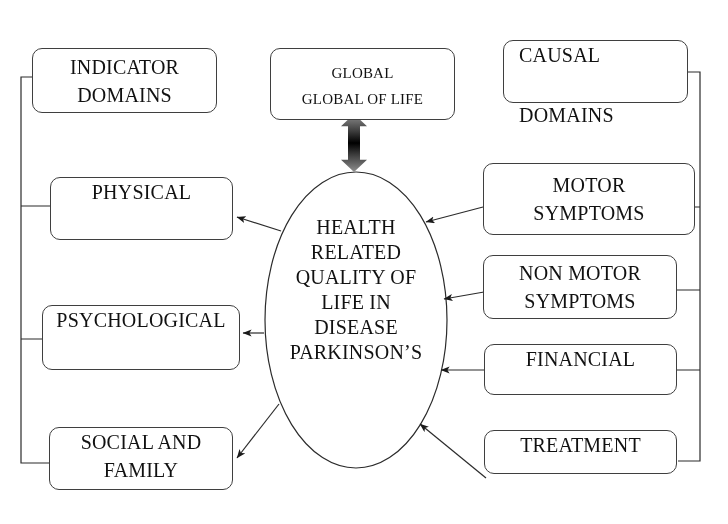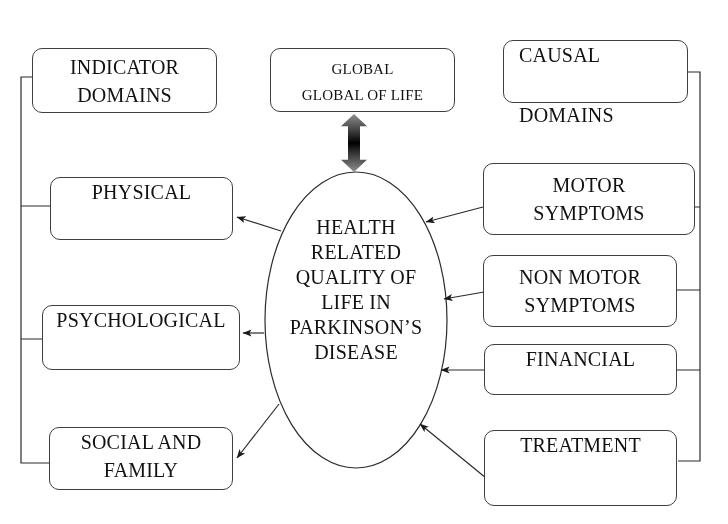--- a/index.html
+++ b/index.html
@@ -21,29 +21,29 @@
     display:flex;flex-direction:column;align-items:center;
     text-align:right;
     font-size:20px;line-height:28px;
     letter-spacing:0.2px;
   }
   .v-center{justify-content:center;}
   .v-top{justify-content:flex-start;}
   .h-left{align-items:flex-start;text-align:left;padding-left:15px;gap:32px;}
   .box span{display:block;}
   .box-indicator{left:32px;top:48px;width:185px;height:65px;}
-  .box-global{left:270px;top:48px;width:185px;height:64px;font-size:15px;line-height:26px;padding-top:4px;}
+  .box-global{left:270px;top:48px;width:185px;height:72px;font-size:15px;line-height:26px;padding-top:4px;}
   .box-causal{left:503px;top:40px;width:185px;height:63px;}
   .box-physical{left:50px;top:177px;width:183px;height:63px;}
   .box-psychological{left:42px;top:305px;width:198px;height:65px;}
   .box-social{left:49px;top:427px;width:184px;height:63px;}
   .box-motor{left:483px;top:163px;width:212px;height:72px;}
-  .box-nonmotor{left:483px;top:255px;width:194px;height:72px;}
+  .box-nonmotor{left:483px;top:255px;width:194px;height:64px;}
   .box-financial{left:484px;top:344px;width:193px;height:51px;font-family:Liberation Serif, serif;}
-  .box-treatment{left:484px;top:430px;width:193px;height:76px;}
+  .box-treatment{left:484px;top:430px;width:193px;height:44px;}
   .ellipse-label{
     position:absolute;left:265px;top:172px;width:182px;height:296px;
     box-sizing:border-box;padding-top:43px;
     text-align:center;font-size:20px;line-height:25px;letter-spacing:0.2px;
   }
   .ellipse-label div{display:block;}
   .dbl-arrow{
     position:absolute;left:341px;top:114px;width:26px;height:58px;
     background:linear-gradient(180deg,#8f8f8f 0%,#3c3c3c 30%,#000000 50%,#3c3c3c 70%,#8f8f8f 100%);
     clip-path:polygon(50% 0%,100% 21%,73% 21%,73% 79%,100% 79%,50% 100%,0% 79%,27% 79%,27% 21%,0% 21%);
@@ -115,17 +115,17 @@
   </div>
   <div class="box box-treatment v-top">
     <span>TREATMENT</span>
   </div>
 
   <div class="ellipse-label">
     <div>HEALTH</div>
     <div>RELATED</div>
     <div>QUALITY OF</div>
     <div>LIFE IN</div>
+    <div>DISEASE</div>
     <div>PARKINSON’S</div>
-    <div>DISEASE</div>
   </div>
 
 </div>
 
 </body></html>

